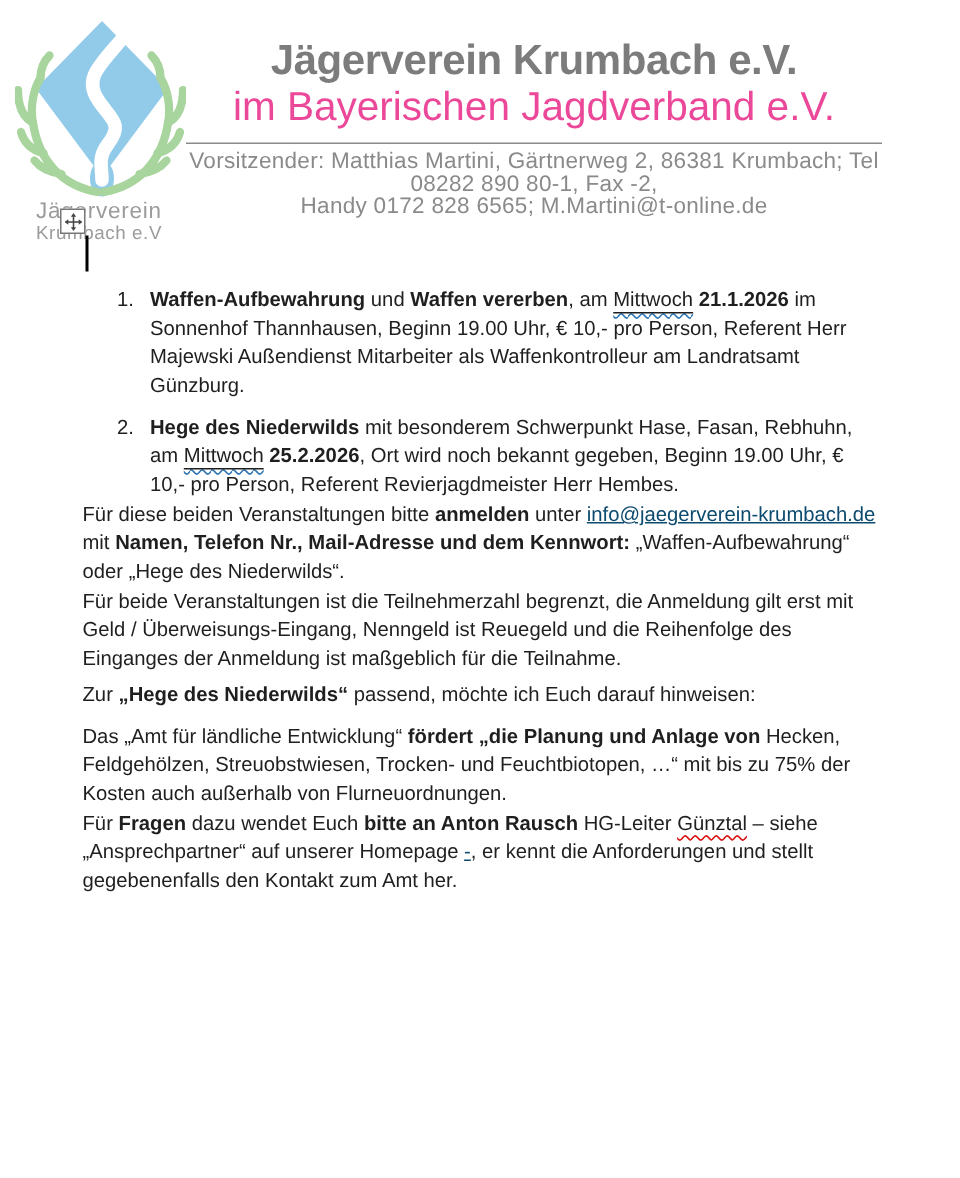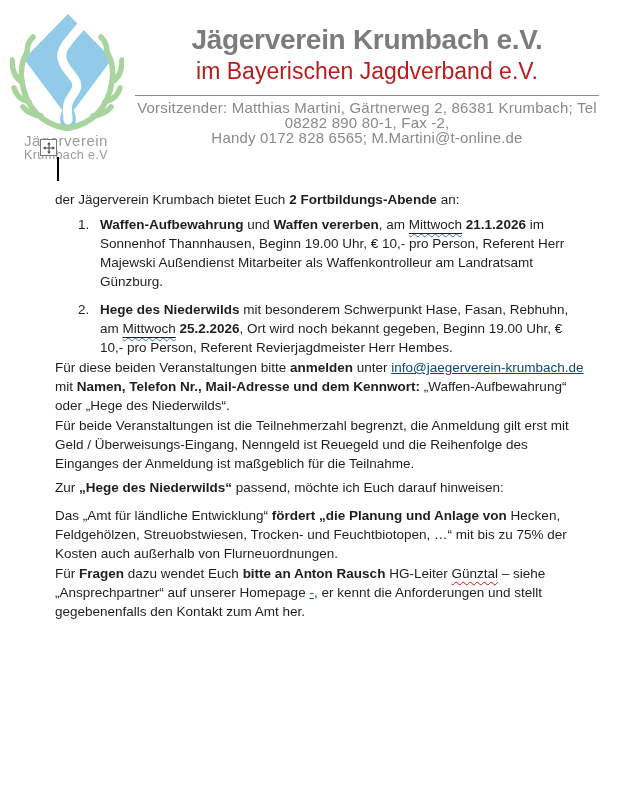--- a/index.html
+++ b/index.html
@@ -9,23 +9,23 @@
   
   .logo{position:absolute;left:10px;top:14px;width:112px;text-align:center;}
   .logo svg{display:block;margin:0 auto;}
   .logo-cap1{font-size:15px;line-height:16px;color:#9b9b9b;letter-spacing:.5px;margin-top:1px;}
   .logo-cap2{font-size:12.5px;line-height:13px;color:#9b9b9b;letter-spacing:.4px;}
 
   .move-handle{position:absolute;left:40px;top:139px;width:15px;height:15px;border:1px solid #777;
                background:#fff;display:flex;align-items:center;justify-content:center;}
   .caret{position:absolute;left:57px;top:157px;width:2px;height:24px;background:#000;}
 
-  .letterhead{position:absolute;left:135px;top:24px;width:464px;text-align:center;}
+  .letterhead{position:absolute;left:124px;top:24px;width:464px;text-align:center;}
   .lh-title{font-size:28px;line-height:32px;font-weight:700;color:#7c7c7c;letter-spacing:-.3px;}
-  .lh-subtitle{font-size:23px;line-height:24px;color:#b91c1c;margin-top:3px;}
+  .lh-subtitle{font-size:27px;line-height:24px;color:#ec4899;margin-top:3px;}
   .lh-rule{border:0;border-top:1.5px solid #8a8a8a;margin:12px 0 4px 0;}
   .lh-contact{font-size:15px;line-height:15px;color:#8a8a8a;letter-spacing:.2px;}
 
   
   .letter{position:absolute;left:55px;top:190px;width:533px;}
   .letter p{margin:0;font-size:13.5px;line-height:19px;}
   .mb29{margin-bottom:29px !important;}
   .mb23{margin-bottom:23px !important;}
   .mb9{margin-bottom:9px !important;}
   .mb6{margin-bottom:6px !important;}
@@ -85,21 +85,20 @@
 
   <div class="letterhead">
     <div class="lh-title">Jägerverein Krumbach e.V.</div>
     <div class="lh-subtitle">im Bayerischen Jagdverband e.V.</div>
     <hr class="lh-rule">
     <div class="lh-contact">Vorsitzender: Matthias Martini, Gärtnerweg 2, 86381 Krumbach; Tel 08282 890 80-1, Fax -2,</div>
     <div class="lh-contact">Handy 0172 828 6565; M.Martini@t-online.de</div>
   </div>
 
   <div class="letter">
-    <p class="mb6"><span>der Jägerverein Krumbach bietet Euch </span><span class="r-b">2 Fortbildungs-Abende</span><span> an:</span></p>
 
     <ol class="events">
       <li class="ev1">
         <span class="num">1.</span>
         <span><span class="r-b">Waffen-Aufbewahrung</span><span> und </span><span class="r-b">Waffen vererben</span><span>, am </span><span class="r-wblue"><span class="r-u">Mittwoch</span></span><span> </span><span class="r-b">21.1.2026</span><span> im Sonnenhof Thannhausen, Beginn 19.00 Uhr, € 10,- pro Person, Referent Herr Majewski Außendienst Mitarbeiter als Waffenkontrolleur am Landratsamt Günzburg.</span></span>
       </li>
       <li class="ev2">
         <span class="num">2.</span>
         <span><span class="r-b">Hege des Niederwilds</span><span> mit besonderem Schwerpunkt Hase, Fasan, Rebhuhn, am </span><span class="r-wblue"><span class="r-u">Mittwoch</span></span><span> </span><span class="r-b">25.2.2026</span><span>, Ort wird noch bekannt gegeben, Beginn 19.00 Uhr, € 10,- pro Person, Referent Revierjagdmeister Herr Hembes.</span></span>
       </li>

